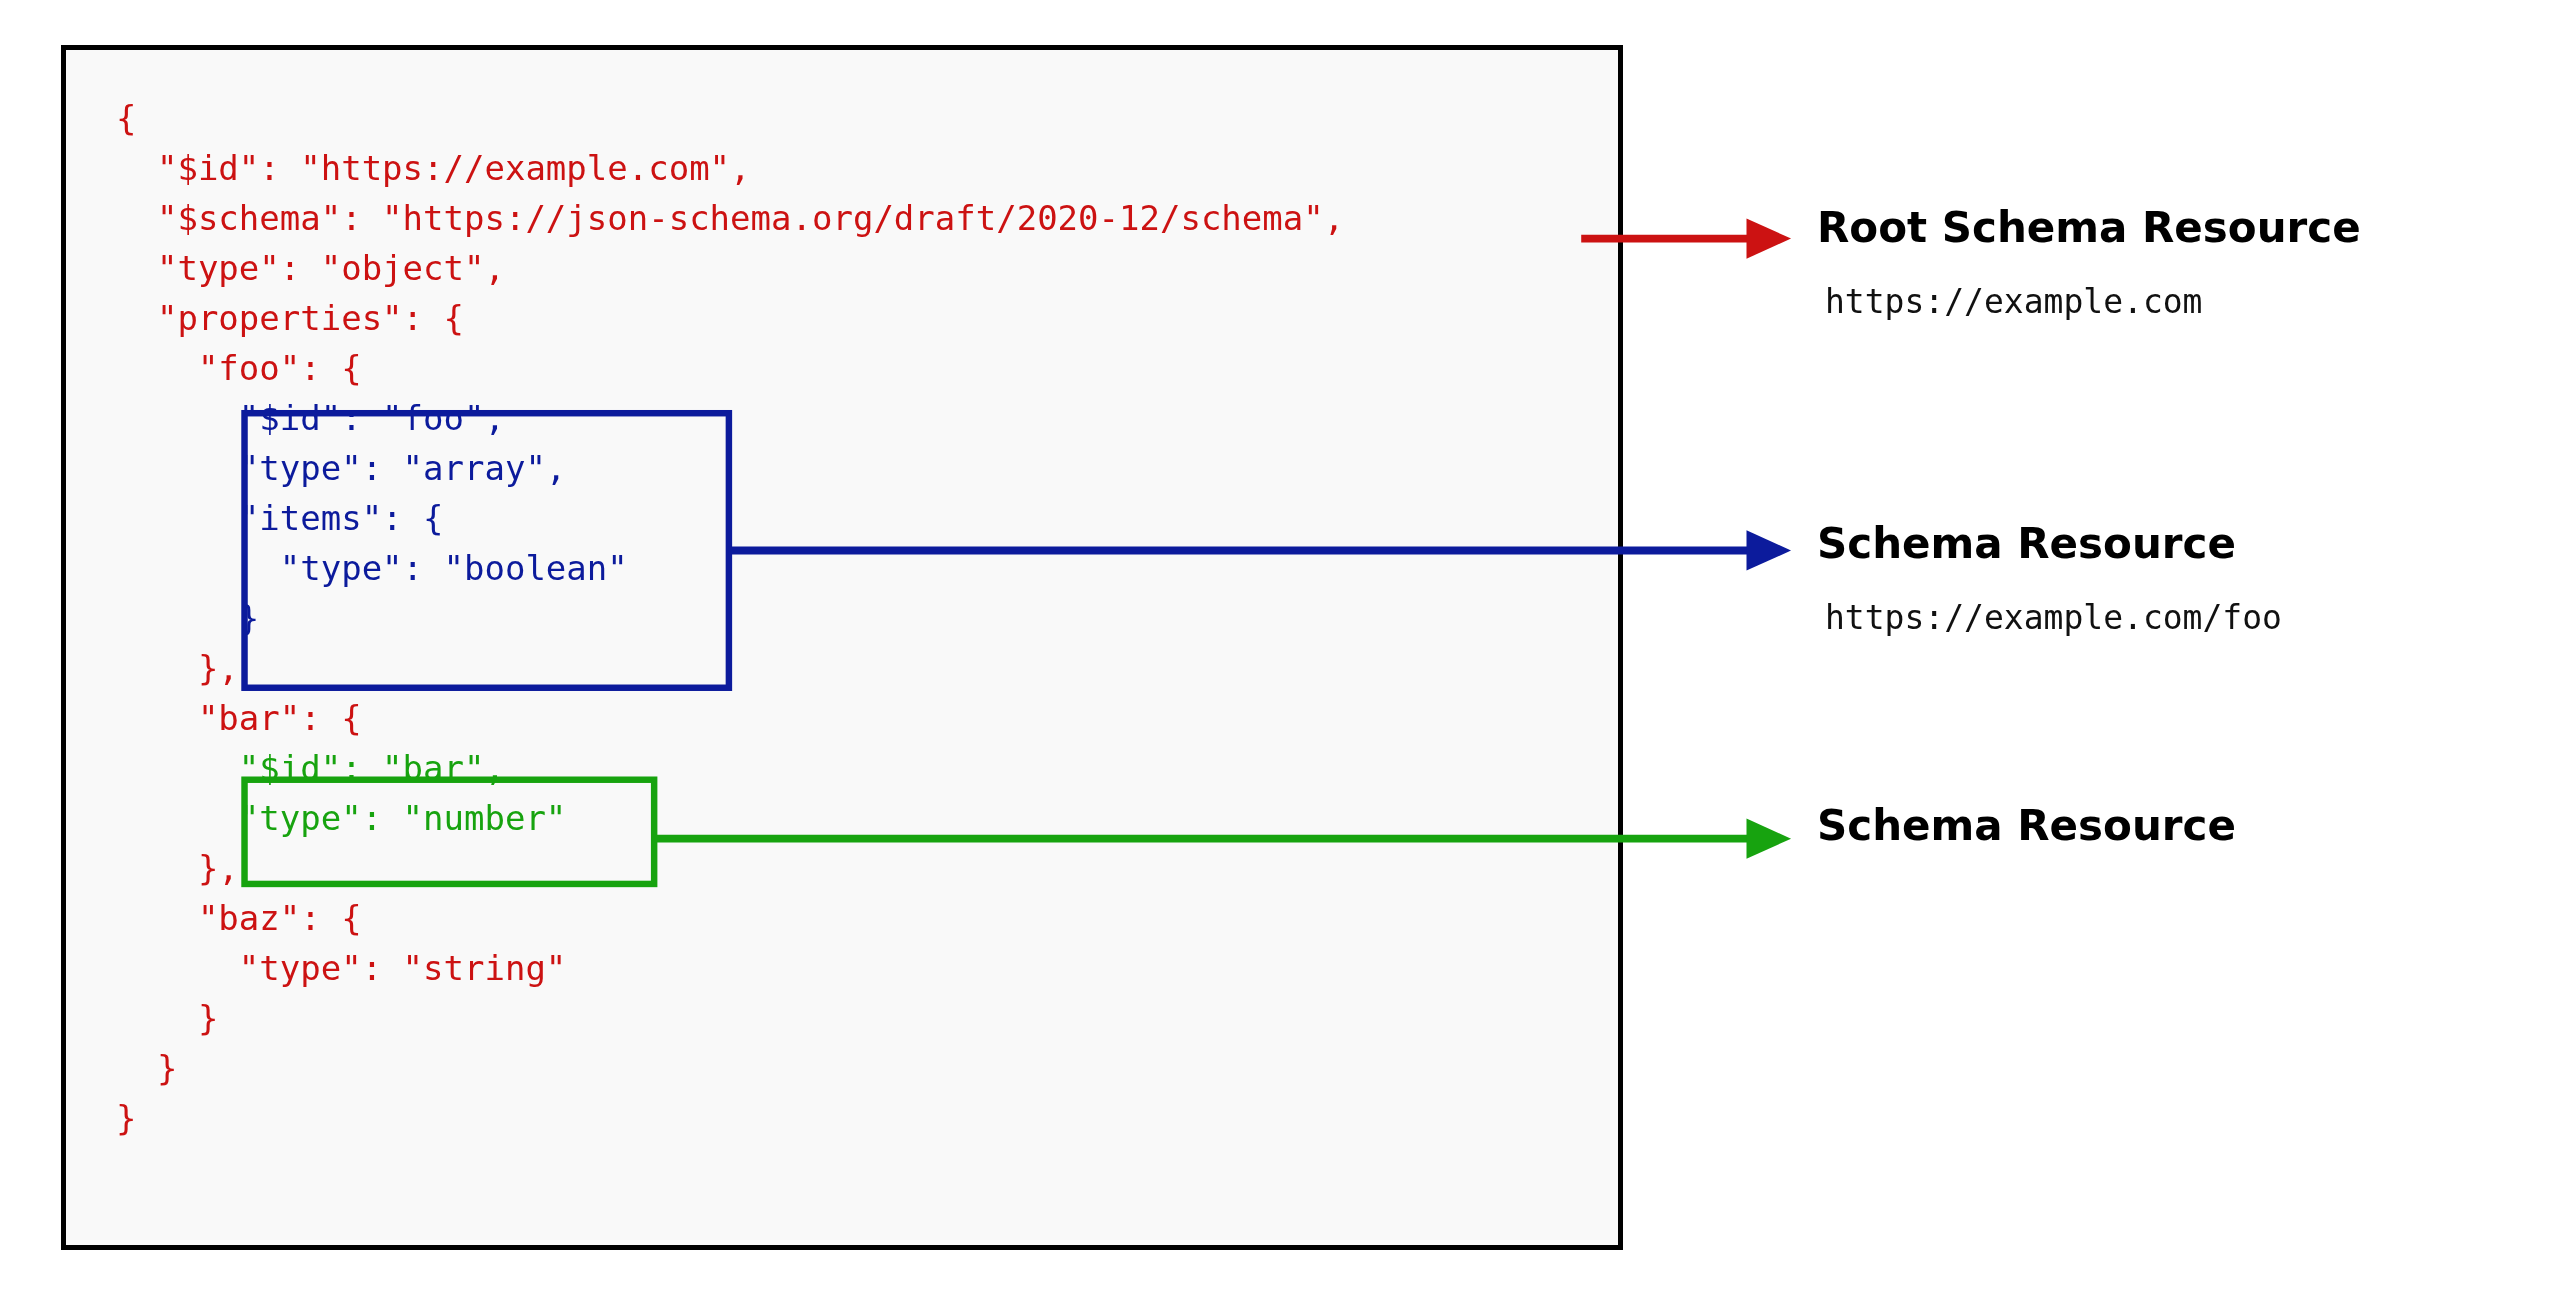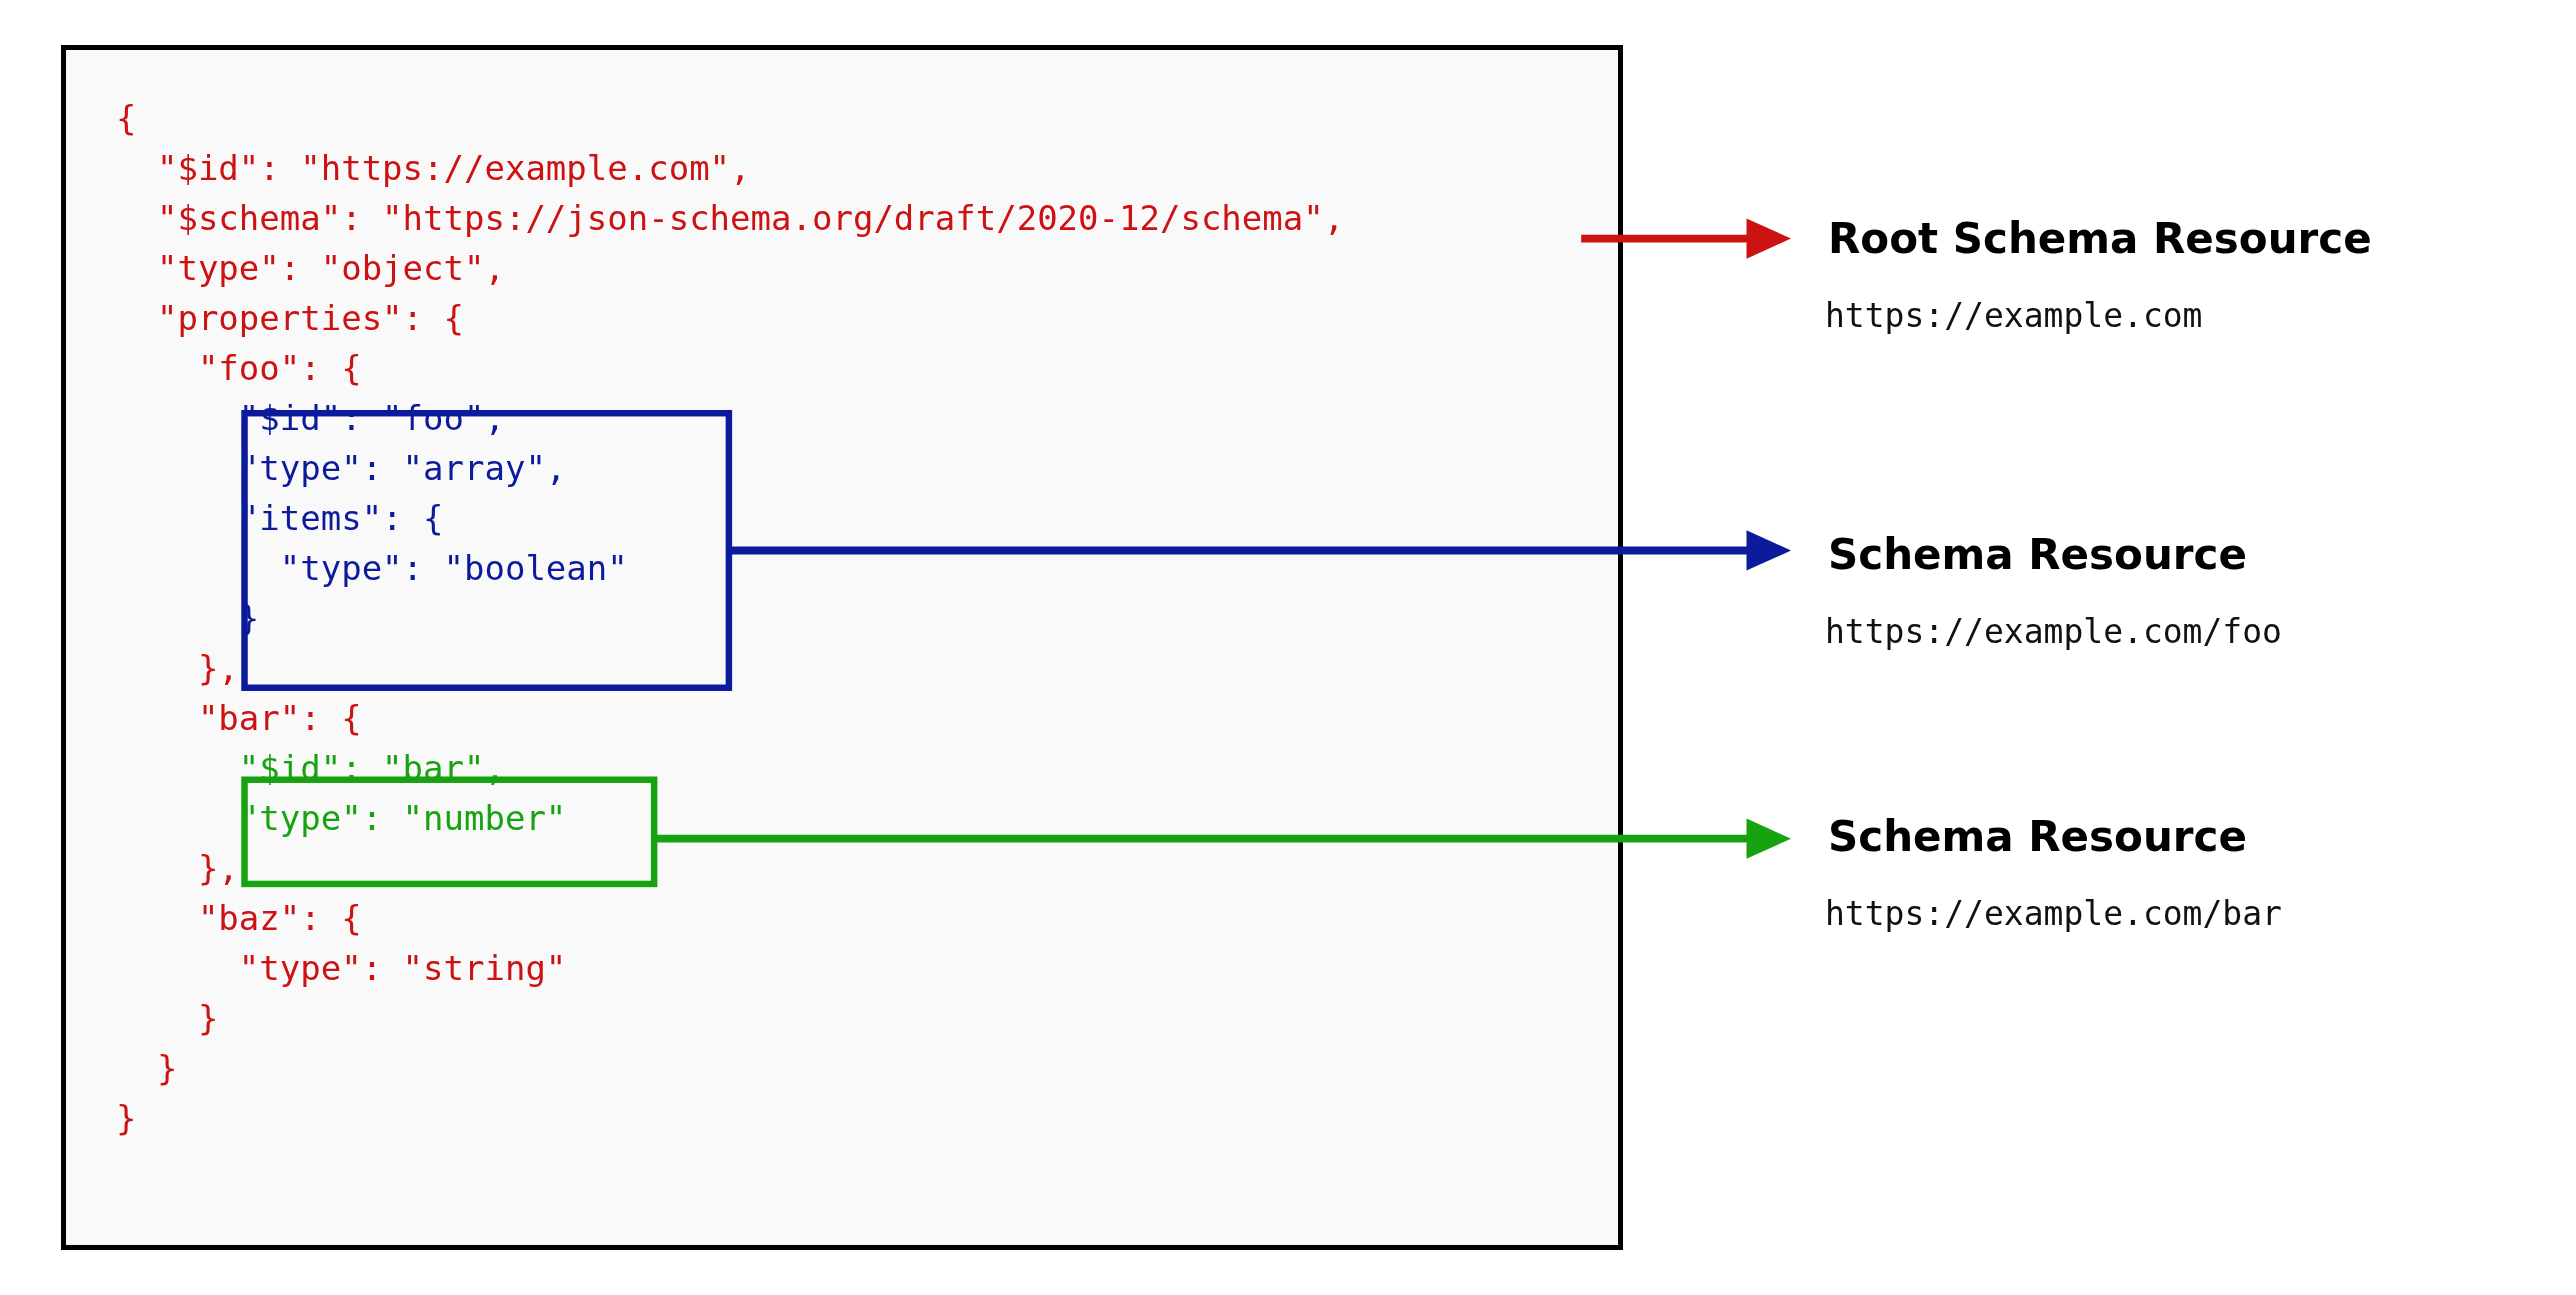--- a/index.html
+++ b/index.html
@@ -54,21 +54,21 @@
     height: 1295px;
     pointer-events: none;
   }
 
   
   .annotation {
     position: absolute;
     left: 1817px;
   }
   .ann-title {
-    margin: 11px;
+    margin: 0;
     font-family: "DejaVu Sans", sans-serif;
     font-weight: bold;
     font-size: 42px;
     line-height: 49px;
     color: #000000;
     white-space: nowrap;
   }
   .ann-url {
     margin: 8px;
     padding-top: 21.6px;
@@ -118,17 +118,16 @@
     <p class="ann-url">https://example.com</p>
   </div>
 
   <div class="annotation" id="annotation-1">
     <p class="ann-title">Schema Resource</p>
     <p class="ann-url">https://example.com/foo</p>
   </div>
 
   <div class="annotation" id="annotation-2">
     <p class="ann-title">Schema Resource</p>
-    <p class="ann-url">https://example.com/bar</p>
   </div>
 
 </div>
 
 
 </body></html>

